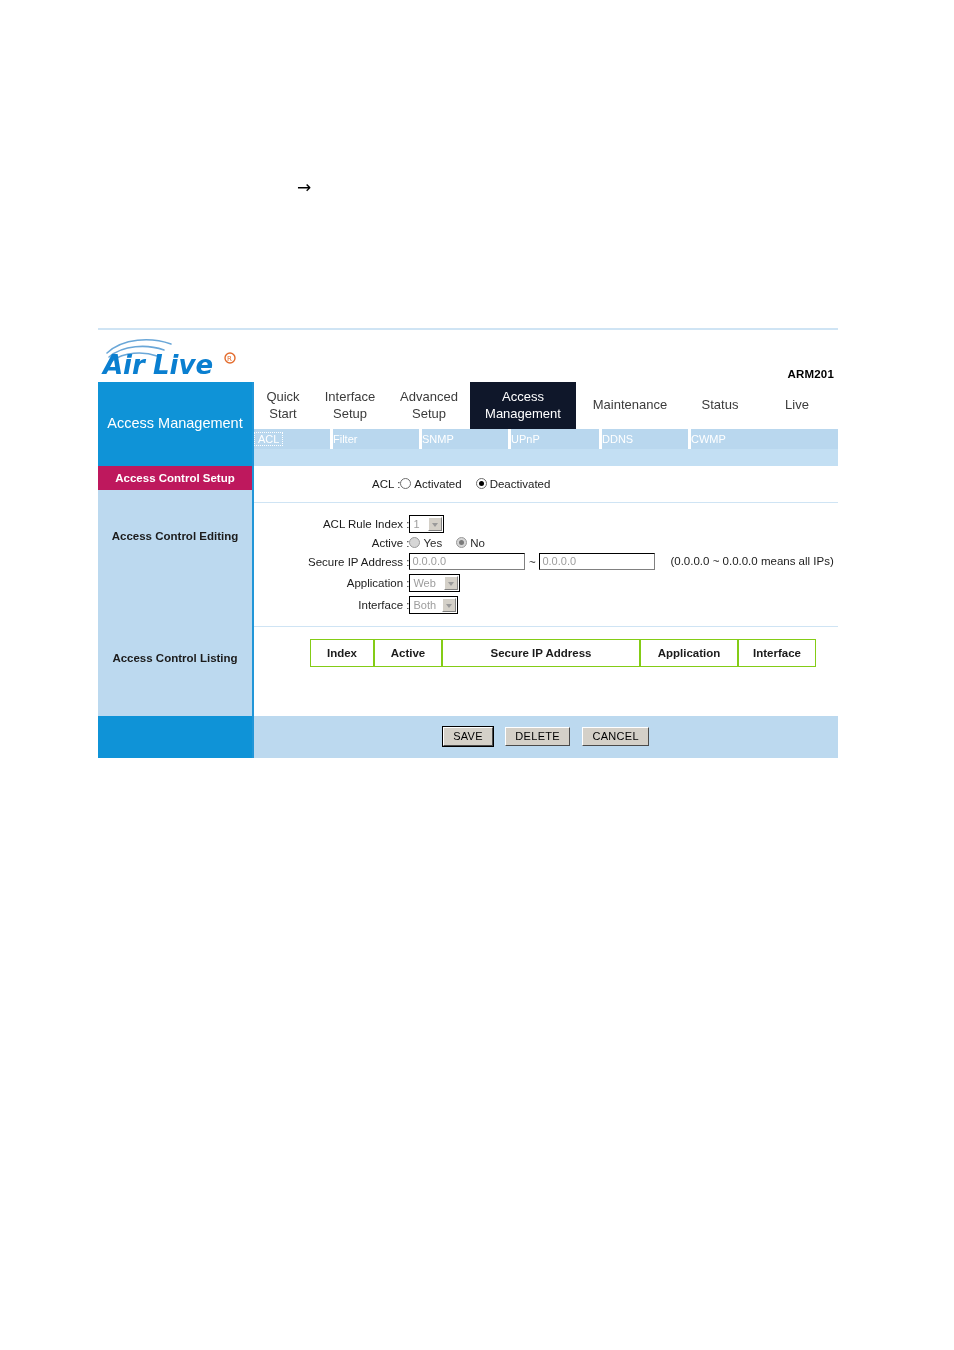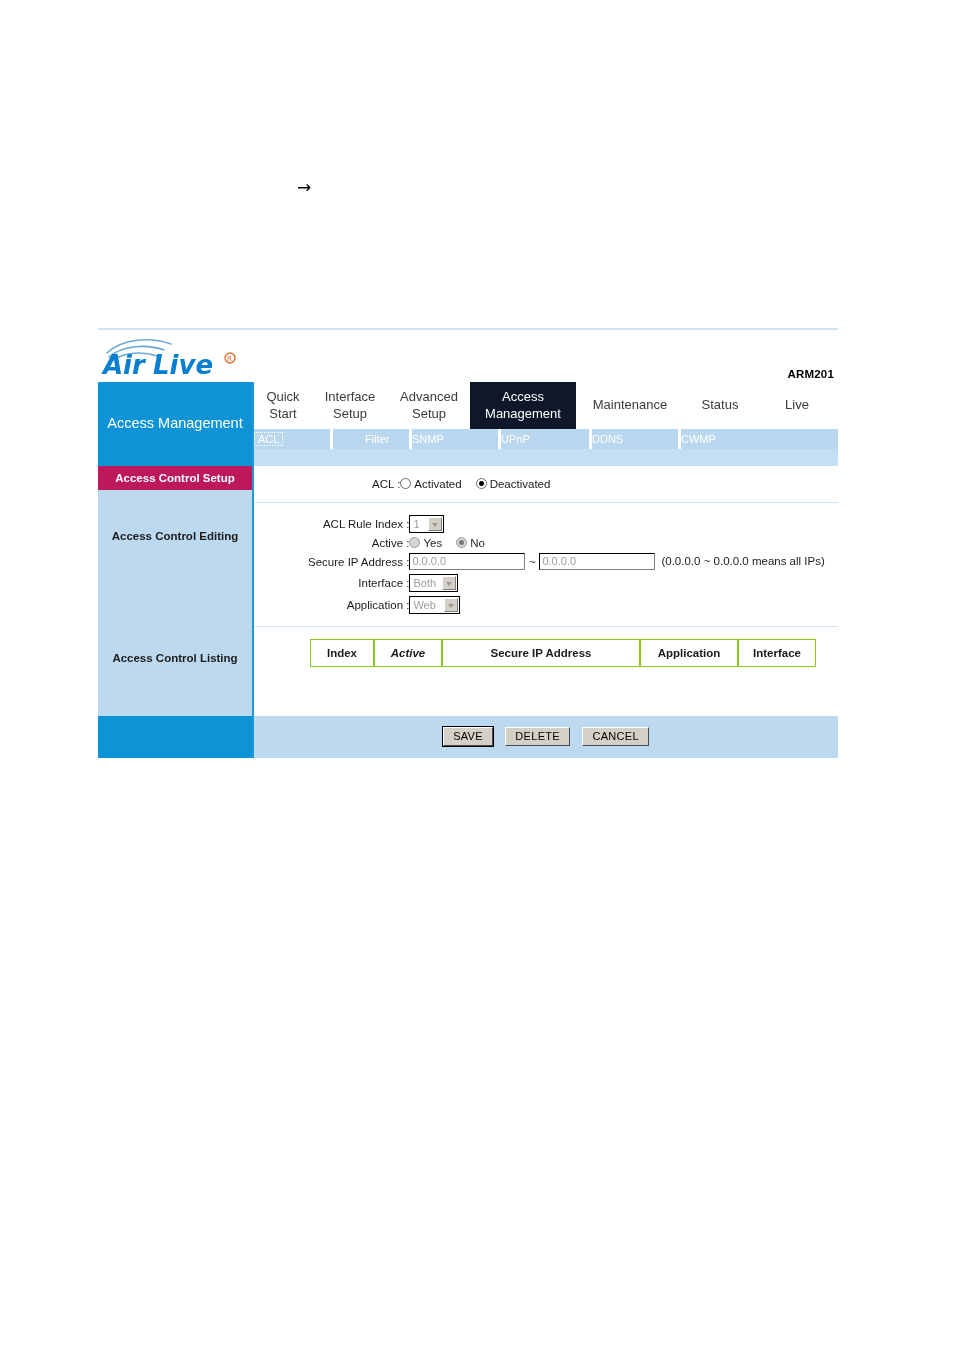--- a/index.html
+++ b/index.html
@@ -132,21 +132,21 @@
     color: #ffffff;
     font-size: 11px;
     box-sizing: border-box;
     margin-right: 3px;
   }
   .subtab.selected .subtab-text {
     border: 1px dotted #ffffff;
     padding: 0 3px;
   }
   .sub-acl    { width: 76px; }
-  .sub-filter { width: 76px; padding-left: 32px; }
+  .sub-filter { width: 86px; }
   .sub-snmp   { width: 86px; }
   .sub-upnp   { width: 88px; }
   .sub-ddns   { width: 86px; }
   .sub-cwmp   { flex: 1; margin-right: 0; }
 
   .subtabs-filler {
     height: 17px;
     background: #c3dff3;
   }
 
@@ -261,21 +261,21 @@
     overflow: hidden;
   }
   .tilde {
     display: inline-block;
     width: 14px;
     text-align: center;
     font-size: 11.5px;
   }
   .hint {
     font-size: 11.5px;
-    margin-left: 6px;
+    margin-left: 15px;
     color: #1b1b1b;
   }
 
   .sel {
     display: inline-block;
     height: 16px;
     border: 1px solid #000000;
     background: #ffffff;
     vertical-align: middle;
     position: relative;
@@ -333,21 +333,21 @@
     border: 1px solid #84cc16;
     font-size: 11.5px;
     font-weight: bold;
     color: #1b1b1b;
     height: 26px;
     padding: 0 8px;
     background: #ffffff;
     white-space: nowrap;
   }
   .col-index  { width: 46px; }
-  .col-active { width: 50px; font-style: italic; }
+  .col-active { width: 50px; }
   .col-ip     { width: 180px; }
   .col-app    { width: 80px; }
   .col-iface  { width: 60px; }
 
   
   .footer-row {
     display: flex;
     align-items: stretch;
   }
   .footer-side {
@@ -507,33 +507,33 @@
             </td>
             <td>
               <span class="tilde">~</span>
             </td>
             <td>
               <span class="txt">0.0.0.0</span><span class="hint">(0.0.0.0 ~ 0.0.0.0 means all IPs)</span>
             </td>
           </tr>
 
           <tr>
+            <td class="lbl">Application :</td>
+            <td colspan="3">
+              <span class="sel sel-app">
+                <span class="sel-val">Web</span><span class="sel-arrow"></span>
+              </span>
+            </td>
+          </tr>
+
+          <tr>
             <td class="lbl">Interface :</td>
             <td colspan="3">
               <span class="sel sel-iface">
                 <span class="sel-val">Both</span><span class="sel-arrow"></span>
-              </span>
-            </td>
-          </tr>
-
-          <tr>
-            <td class="lbl">Application :</td>
-            <td colspan="3">
-              <span class="sel sel-app">
-                <span class="sel-val">Web</span><span class="sel-arrow"></span>
               </span>
             </td>
           </tr>
 
         </tbody>
           </table>
       </div>
 
       <div class="listing-wrap">
         <table class="listing">

